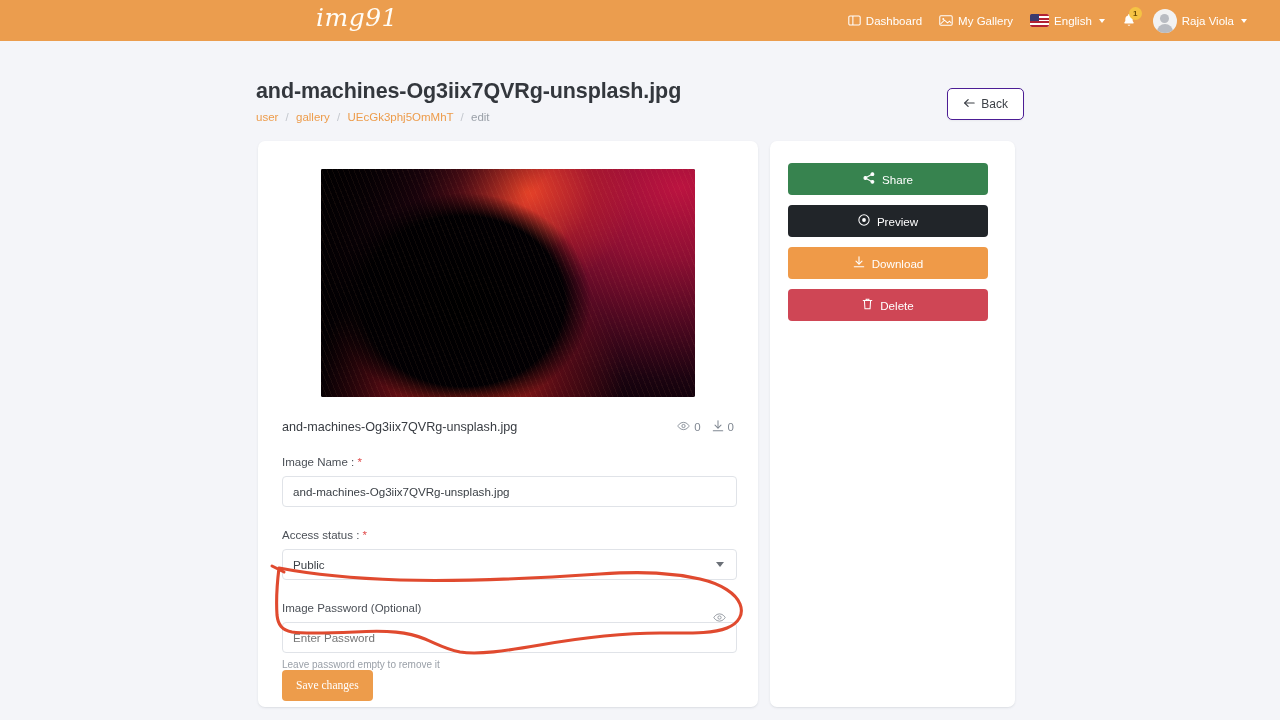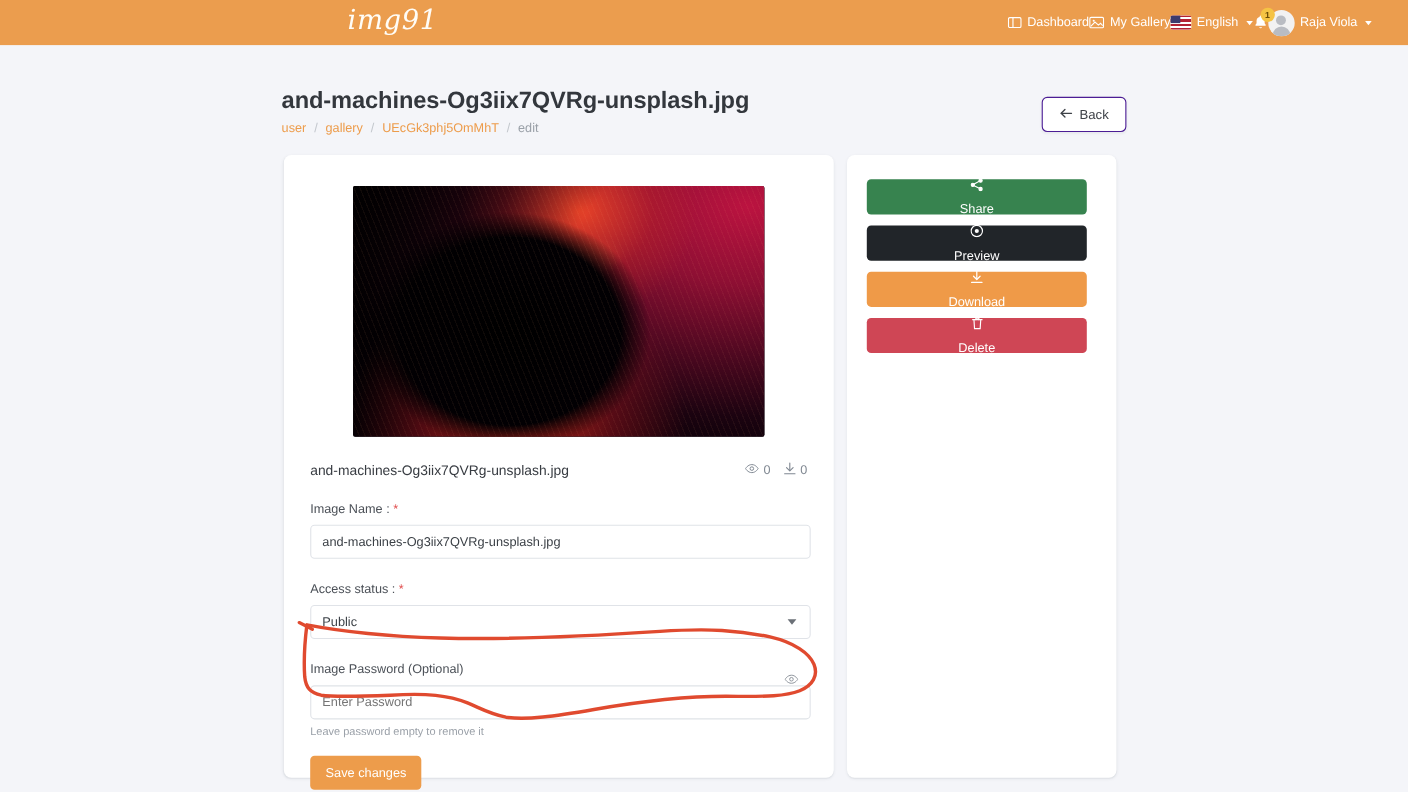--- a/index.html
+++ b/index.html
@@ -31,21 +31,21 @@
     font-style: italic;
     font-size: 25px;
     color: #fffdf7;
     letter-spacing: .5px;
     margin-left: 24px;
   }
   .nav-right {
     margin-left: auto;
     display: flex;
     align-items: center;
-    gap: 0;
+    gap: 17px;
     padding-right: 13px;
   }
   .nav-item {
     display: flex;
     align-items: center;
     gap: 5px;
     color: #ffffff;
     font-size: 11.5px;
     cursor: pointer;
     white-space: nowrap;
@@ -240,41 +240,40 @@
     margin-right: 2px;
   }
   .pw-field { position: relative; }
   .pw-field .input { padding-right: 32px; color: #9ba1a9; }
   .eye-toggle {
     position: absolute; right: 10px; top: 7px;
     cursor: pointer; color: #8d939b;
   }
   .helper { font-size: 10px; color: #9aa0a8; margin-top: 6px; }
   .save-btn {
-    margin-top: 16px; margin-left: 2px;
+    margin-left: 2px;
     background: #ed9c4b;
     border: none;
     border-radius: 4px;
     color: #ffffff;
     font-size: 11.6px;
     padding: 9px 14px;
     cursor: pointer;
-    font-family: Liberation Sans, sans-serif;
+    font-family: Liberation Serif, serif;
   }
 
   
   .side-btn {
     width: 200px; height: 32px;
     border: none; border-radius: 4px;
     color: #ffffff; font-size: 11.6px;
     display: flex; align-items: center; justify-content: center; gap: 7px;
     margin-bottom: 10px;
     cursor: pointer;
     font-family: "Liberation Sans", sans-serif;
-    flex-direction: column;
   }
 
   
   .annotation {
     position: absolute;
     left: 0; top: 0;
     width: 1280px; height: 720px;
     pointer-events: none;
     z-index: 50;
   }

